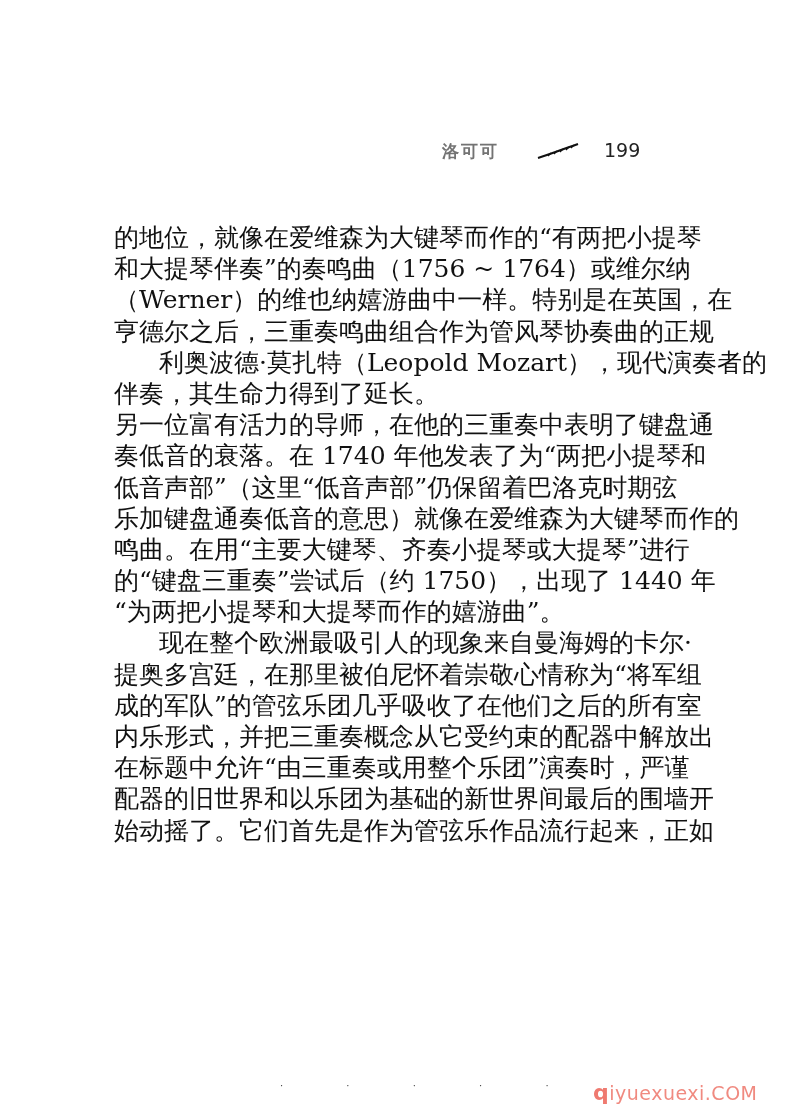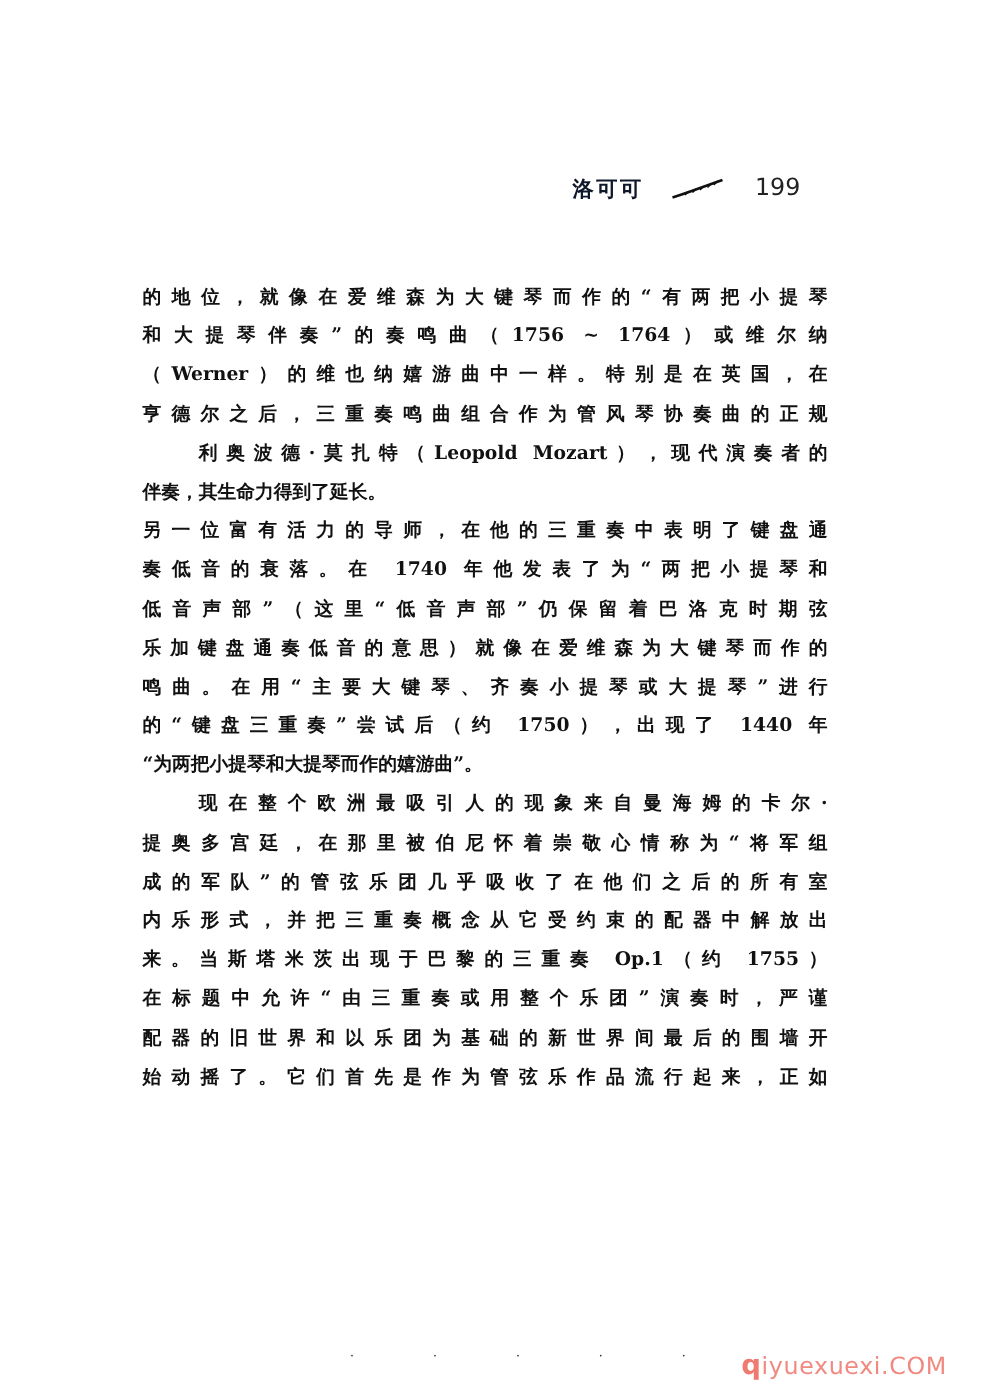--- a/index.html
+++ b/index.html
@@ -1,26 +1,26 @@
 <!DOCTYPE html>
 <html><head>
 <meta charset="utf-8">
 <style>
   html, body { margin: 0; padding: 0; background: #ffffff; }
   body { width: 794px; height: 1120px; position: relative; overflow: hidden;
          font-family: "DejaVu Serif", "Liberation Serif", serif; color: #111; }
   .header { position: absolute; top: 138px; left: 442px; width: 230px; height: 30px; }
   .running-title { position: absolute; left: 0; top: 2px; font-family: "DejaVu Sans", sans-serif;
-                   font-weight: bold; font-size: 17px; letter-spacing: 2px; color: #0f172a; margin-left: 16px; }
+                   font-weight: bold; font-size: 17px; letter-spacing: 2px; color: #737373; }
   .ornament { position: absolute; left: 94px; top: 4px; width: 44px; height: 18px; }
   .page-number { position: absolute; left: 162px; top: 1px; font-family: "DejaVu Sans", sans-serif;
                  font-size: 19px; color: #222; text-align: center; }
   .body-text { position: absolute; top: 222px; left: 114px; width: 548px; }
-  .line { font-size: 15px; line-height: 31.2px; height: 31.2px; white-space: nowrap;
-          text-align: justify; text-align-last: justify; letter-spacing: 0px; font-weight: bold; }
+  .line { font-size: 25px; line-height: 31.2px; height: 31.2px; white-space: nowrap;
+          text-align: justify; text-align-last: justify; letter-spacing: 0px; }
   .line.last { text-align-last: left; }
   .line.indent { padding-left: 45px; }
   .footer-dots { position: absolute; top: 1080px; left: 280px; font-size: 10px; color: #333;
                  letter-spacing: 30px; }
   .watermark { position: absolute; left: 593px; top: 1080px; font-family: "DejaVu Sans", sans-serif;
                font-size: 19px; color: #f08a80; letter-spacing: 0.5px; }
   .watermark .q { font-weight: bold; font-size: 22px; color: #ef7a70; }
 </style>
 </head>
 <body>
@@ -48,21 +48,20 @@
   <div class="line">低音声部”（这里“低音声部”仍保留着巴洛克时期弦</div>
   <div class="line">乐加键盘通奏低音的意思）就像在爱维森为大键琴而作的</div>
   <div class="line">鸣曲。在用“主要大键琴、齐奏小提琴或大提琴”进行</div>
   <div class="line">的“键盘三重奏”尝试后（约 1750），出现了 1440 年</div>
   <div class="line last">“为两把小提琴和大提琴而作的嬉游曲”。</div>
 
   <div class="line indent">现在整个欧洲最吸引人的现象来自曼海姆的卡尔·</div>
   <div class="line">提奥多宫廷，在那里被伯尼怀着崇敬心情称为“将军组</div>
   <div class="line">成的军队”的管弦乐团几乎吸收了在他们之后的所有室</div>
   <div class="line">内乐形式，并把三重奏概念从它受约束的配器中解放出</div>
-  <div class="line">来。当斯塔米茨出现于巴黎的三重奏 Op.1（约 1755）</div>
   <div class="line">在标题中允许“由三重奏或用整个乐团”演奏时，严谨</div>
   <div class="line">配器的旧世界和以乐团为基础的新世界间最后的围墙开</div>
   <div class="line">始动摇了。它们首先是作为管弦乐作品流行起来，正如</div>
 </div>
 
 <div class="footer-dots">· · · · ·</div>
 
 <div class="watermark">
   <span class="q">q</span><span>iyuexuexi.COM</span>
 </div>

